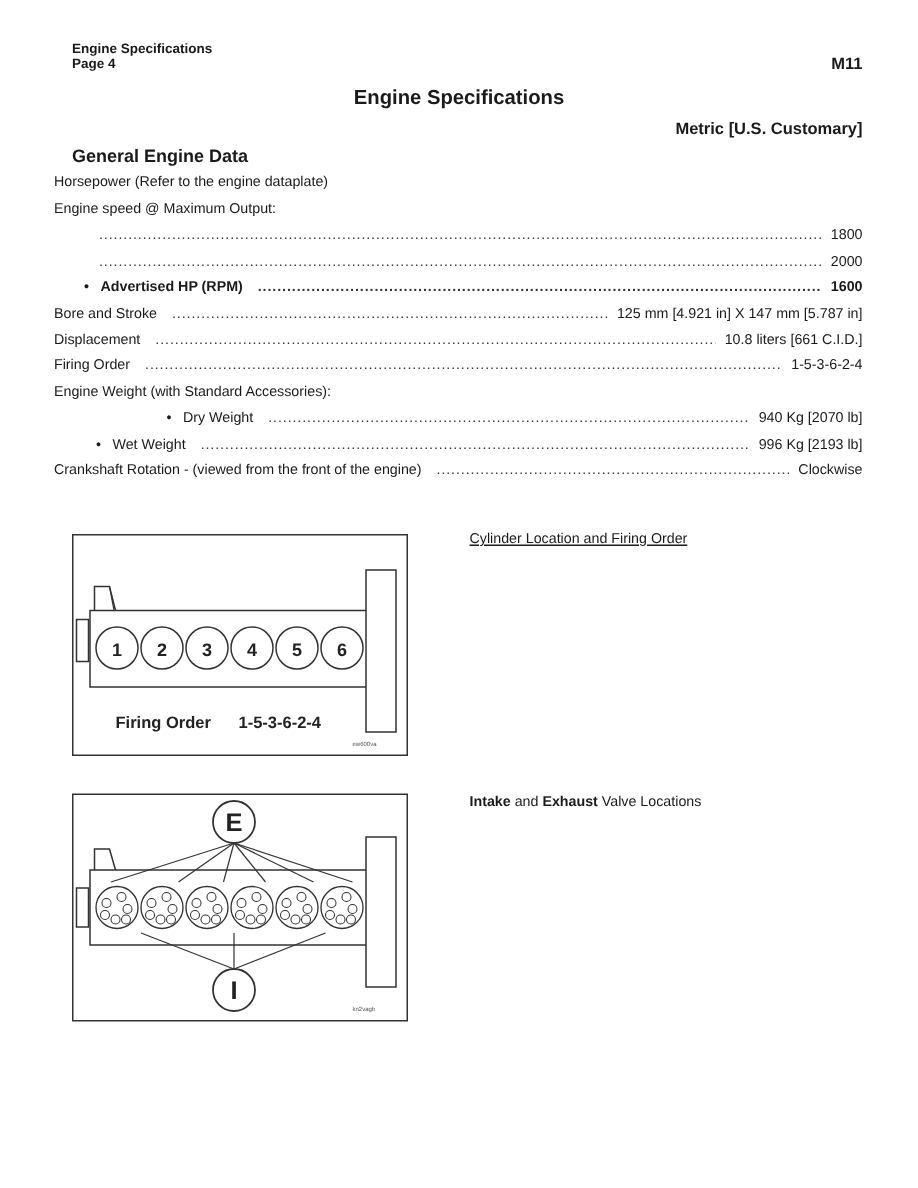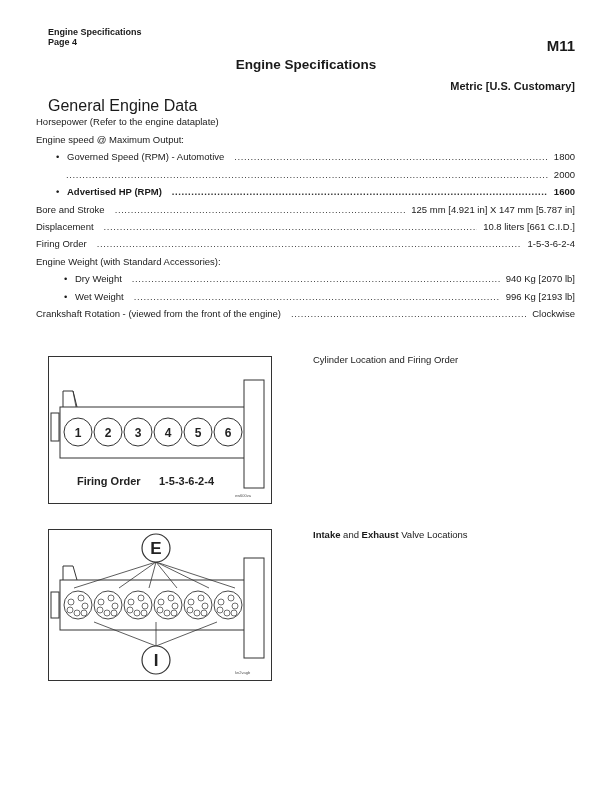--- a/index.html
+++ b/index.html
@@ -1,24 +1,24 @@
 <!DOCTYPE html>
 <html><head>
 <meta charset="utf-8">
 <style>
   html, body { margin:0; padding:0; background:#ffffff; }
   body {
     width:612px; height:792px; position:relative; overflow:hidden;
     font-family:"Liberation Sans", sans-serif; color:#1a1a1a;
   }
   .hdr-left { position:absolute; left:48px; top:27px; font-size:9px; font-weight:bold; line-height:10px; }
-  .hdr-right { position:absolute; right:37px; top:37px; font-size:15px; font-weight:bold;margin-left:22px; }
+  .hdr-right { position:absolute; right:37px; top:37px; font-size:11px; font-weight:bold;margin-left:22px; }
   .title { position:absolute; left:0; width:612px; top:57px; text-align:center; font-size:13.5px; font-weight:bold; }
   .units { position:absolute; right:37px; top:80px; font-size:11px; font-weight:bold; }
-  .section { position:absolute; left:48px; top:97px; font-size:16px; font-weight:normal; }
+  .section { position:absolute; left:48px; top:97px; font-size:12px; font-weight:bold; }
   .row {
     position:absolute; left:36px; right:37px; height:14px;
     font-size:9.5px; line-height:14px; display:flex; align-items:baseline; white-space:nowrap;
   }
   .row .lbl { flex:0 0 auto; }
   .row .lead {
     flex:1 1 auto; overflow:hidden; margin:0 6px 0 10px; color:#333; letter-spacing:0.6px;
   }
   .row .lead::before { content:"....................................................................................................................................................................................................................................................................................."; }
   .row .val { flex:0 0 auto; text-align:right; }
@@ -46,21 +46,20 @@
 <div class="section">General Engine Data</div>
 
 <div id="spec-list">
     <div class="row" style="top: 115px;">
       <span class="lbl">Horsepower (Refer to the engine dataplate)</span>
     </div>
     <div class="row" style="top: 133px;">
       <span class="lbl">Engine speed @ Maximum Output:</span>
     </div>
     <div class="row bullet1" style="top: 150px;">
-      <span class="lbl"><span class="dot">•</span>Governed Speed (RPM) - Automotive</span>
       <span class="lead"></span>
       <span class="val">1800</span>
     </div>
     <div class="row bullet1" style="top: 168px;">
       <span class="lead"></span>
       <span class="val">2000</span>
     </div>
     <div class="row bullet1" style="top: 185px; font-weight: bold;">
       <span class="lbl"><span class="dot">•</span>Advertised HP (RPM)</span>
       <span class="lead"></span>
@@ -77,21 +76,21 @@
       <span class="val">10.8 liters [661 C.I.D.]</span>
     </div>
     <div class="row" style="top: 237px;">
       <span class="lbl">Firing Order</span>
       <span class="lead"></span>
       <span class="val">1-5-3-6-2-4</span>
     </div>
     <div class="row" style="top: 255px;">
       <span class="lbl">Engine Weight (with Standard Accessories):</span>
     </div>
-    <div class="row bullet2" style="top: 272px;">
+    <div class="row bullet2" style="top: 272px; margin-left: 47px;">
       <span class="lbl"><span class="dot">•</span>Dry Weight</span>
       <span class="lead"></span>
       <span class="val">940 Kg [2070 lb]</span>
     </div>
     <div class="row bullet2" style="top: 290px;">
       <span class="lbl"><span class="dot">•</span>Wet Weight</span>
       <span class="lead"></span>
       <span class="val">996 Kg [2193 lb]</span>
     </div>
     <div class="row" style="top: 307px;">
@@ -124,21 +123,21 @@
         <circle cx="149" cy="75" r="14" fill="#fff" stroke="#333" stroke-width="1"></circle>
         <text x="149" y="80" text-anchor="middle" font-family="Liberation Sans, sans-serif" font-weight="bold" font-size="12" fill="#222">5</text>
         <circle cx="179" cy="75" r="14" fill="#fff" stroke="#333" stroke-width="1"></circle>
         <text x="179" y="80" text-anchor="middle" font-family="Liberation Sans, sans-serif" font-weight="bold" font-size="12" fill="#222">6</text>
       </g>
     <text id="fo-label" x="28" y="128" font-family="Liberation Sans, sans-serif" font-weight="bold" font-size="11" fill="#222">Firing Order</text>
     <text id="fo-value" x="110" y="128" font-family="Liberation Sans, sans-serif" font-weight="bold" font-size="11" fill="#222">1-5-3-6-2-4</text>
     <text id="fig1-code" x="186" y="140" font-family="Liberation Sans, sans-serif" font-size="4" fill="#555">ew600va</text>
   </svg>
 </div>
-<div class="caption" style="top:354px;">Cylinder Location and Firing Order</div>
+<div class="caption" style="top:354px;text-decoration:underline;">Cylinder Location and Firing Order</div>
 
 <div class="fig" style="top:529px; height:150px;">
   <svg width="222" height="150" viewBox="0 0 222 150">
     <rect x="2" y="62" width="8" height="26" fill="#fff" stroke="#333" stroke-width="1"></rect>
     <path d="M14 50 L14 36 L24 36 L28 50" fill="#fff" stroke="#333" stroke-width="1"></path>
     <rect x="11" y="50" width="185" height="50" fill="#fff" stroke="#333" stroke-width="1"></rect>
     <rect x="195" y="28" width="20" height="100" fill="#fff" stroke="#333" stroke-width="1"></rect>
     <g id="valve-group">
         <circle cx="29" cy="75" r="14" fill="#fff" stroke="#333" stroke-width="0.9"></circle>
         <circle cx="22" cy="72" r="3" fill="#fff" stroke="#333" stroke-width="0.7"></circle>

